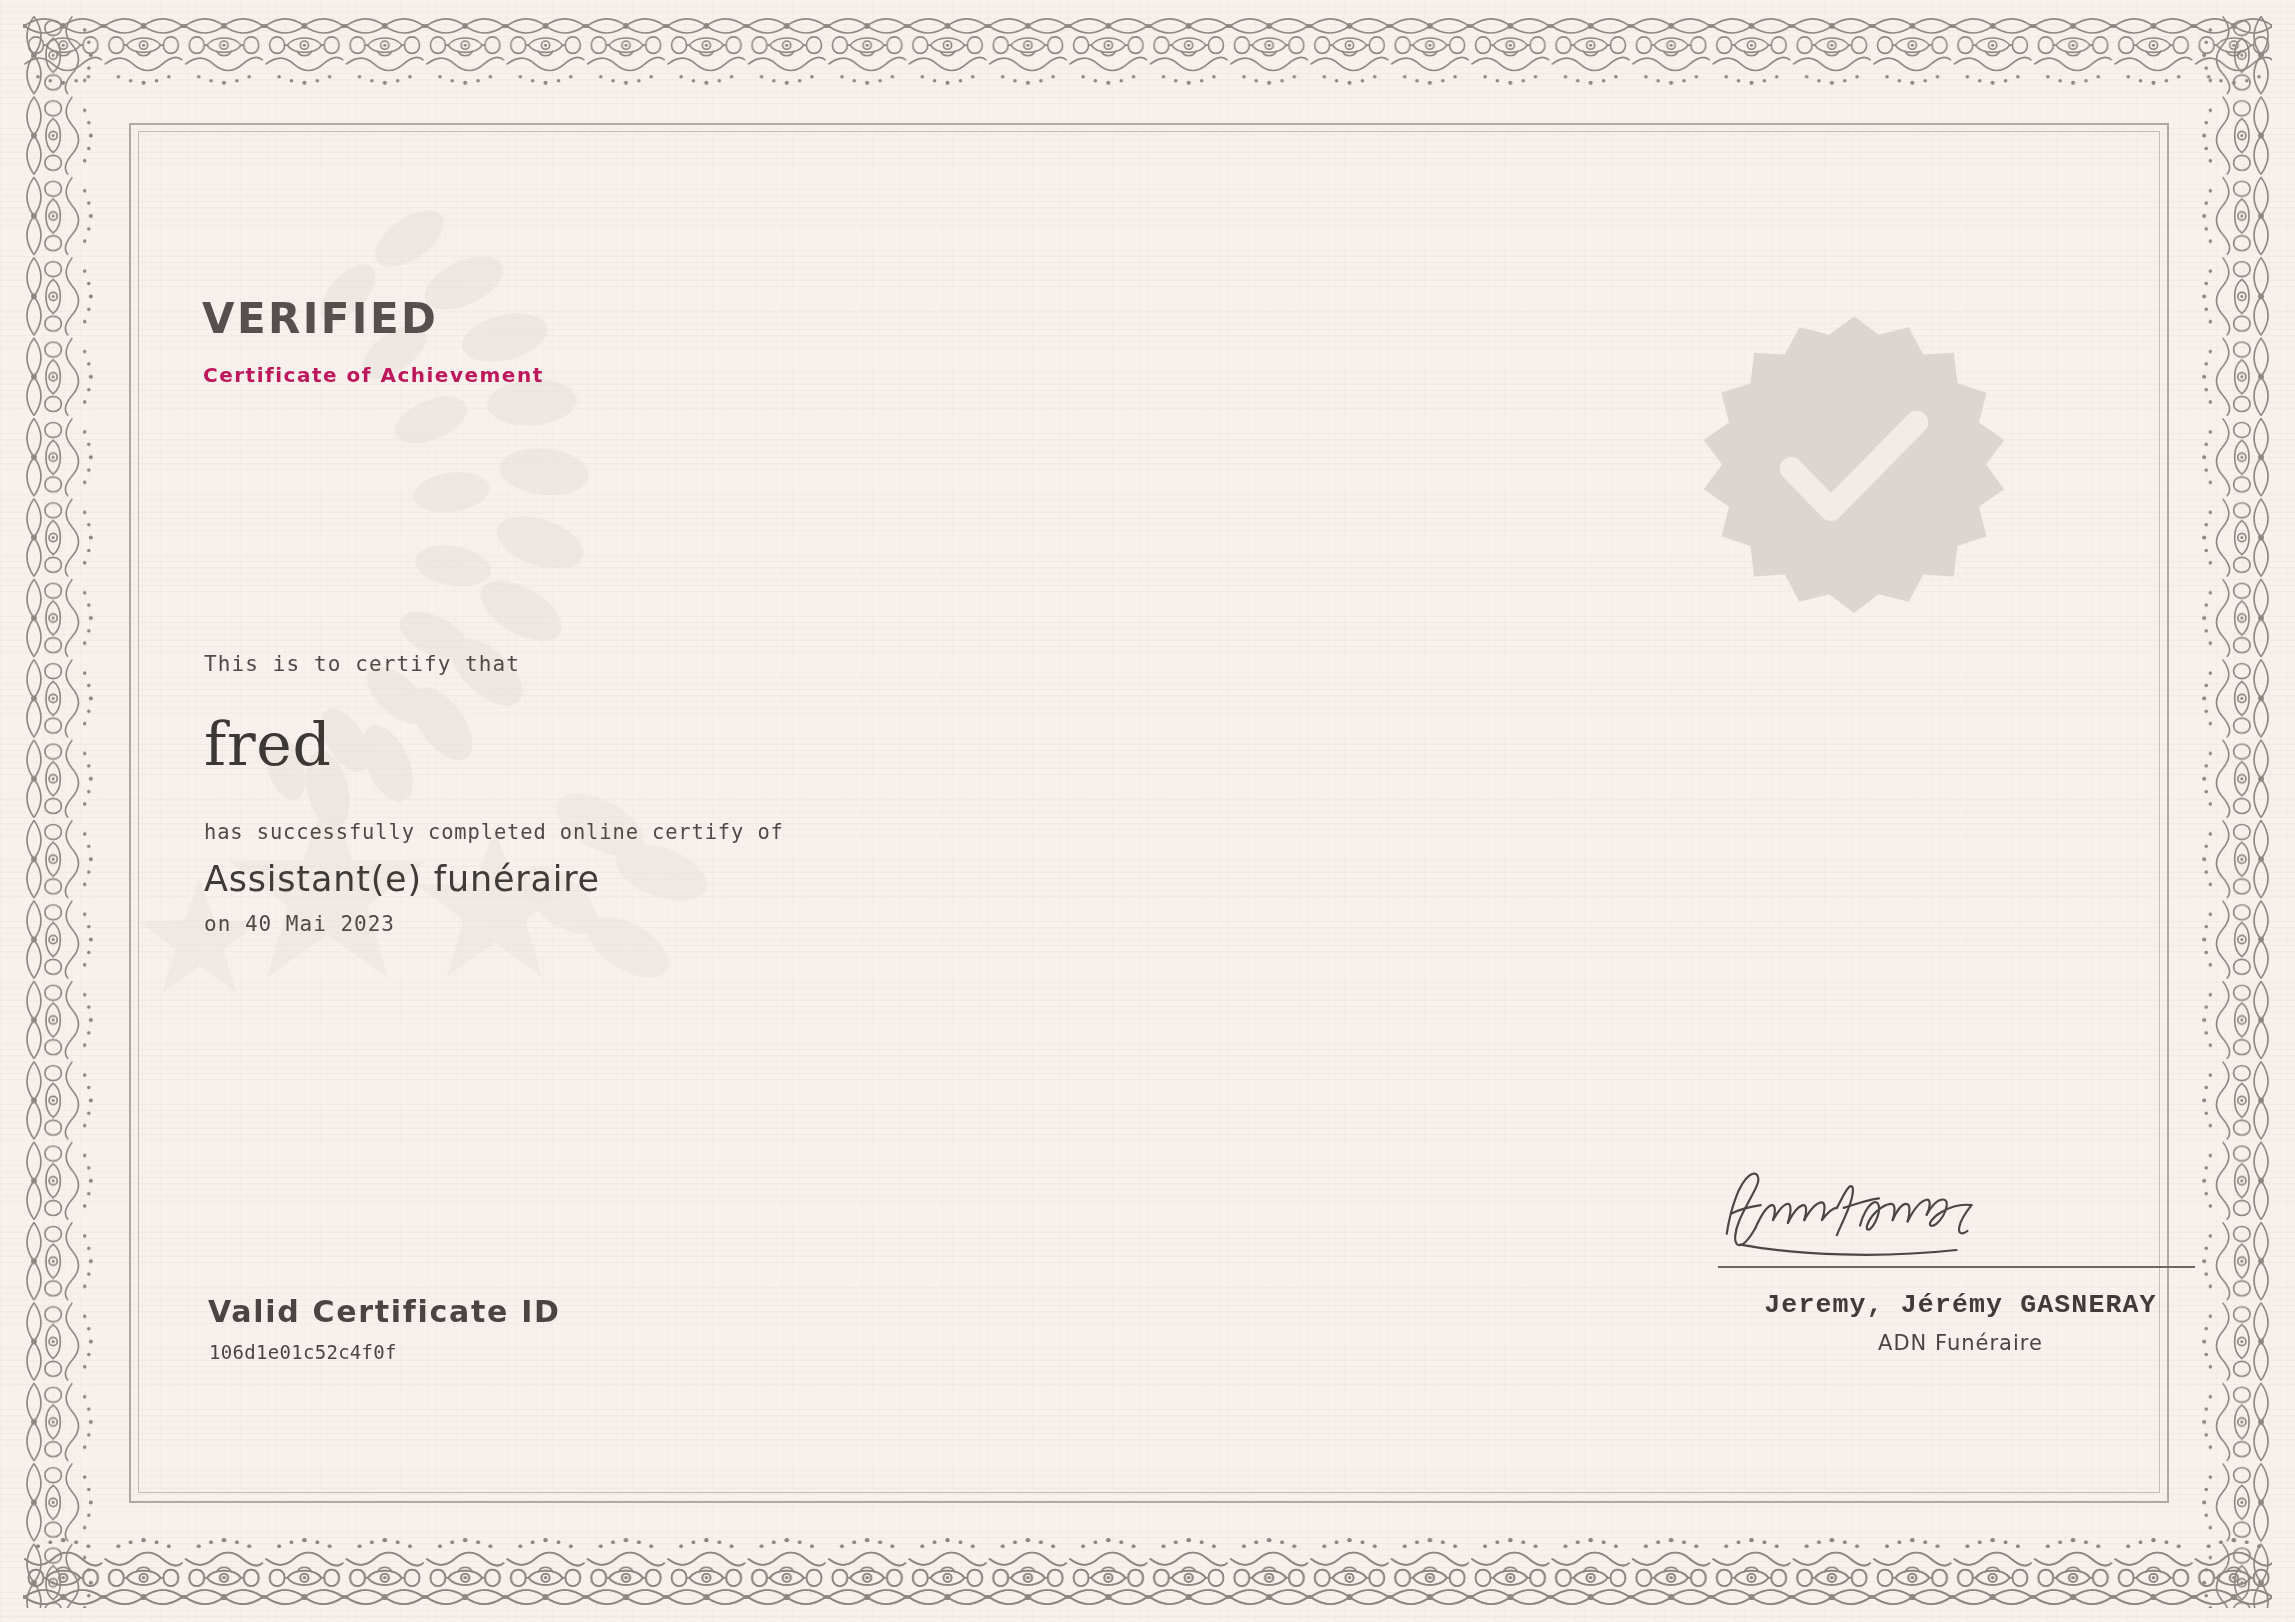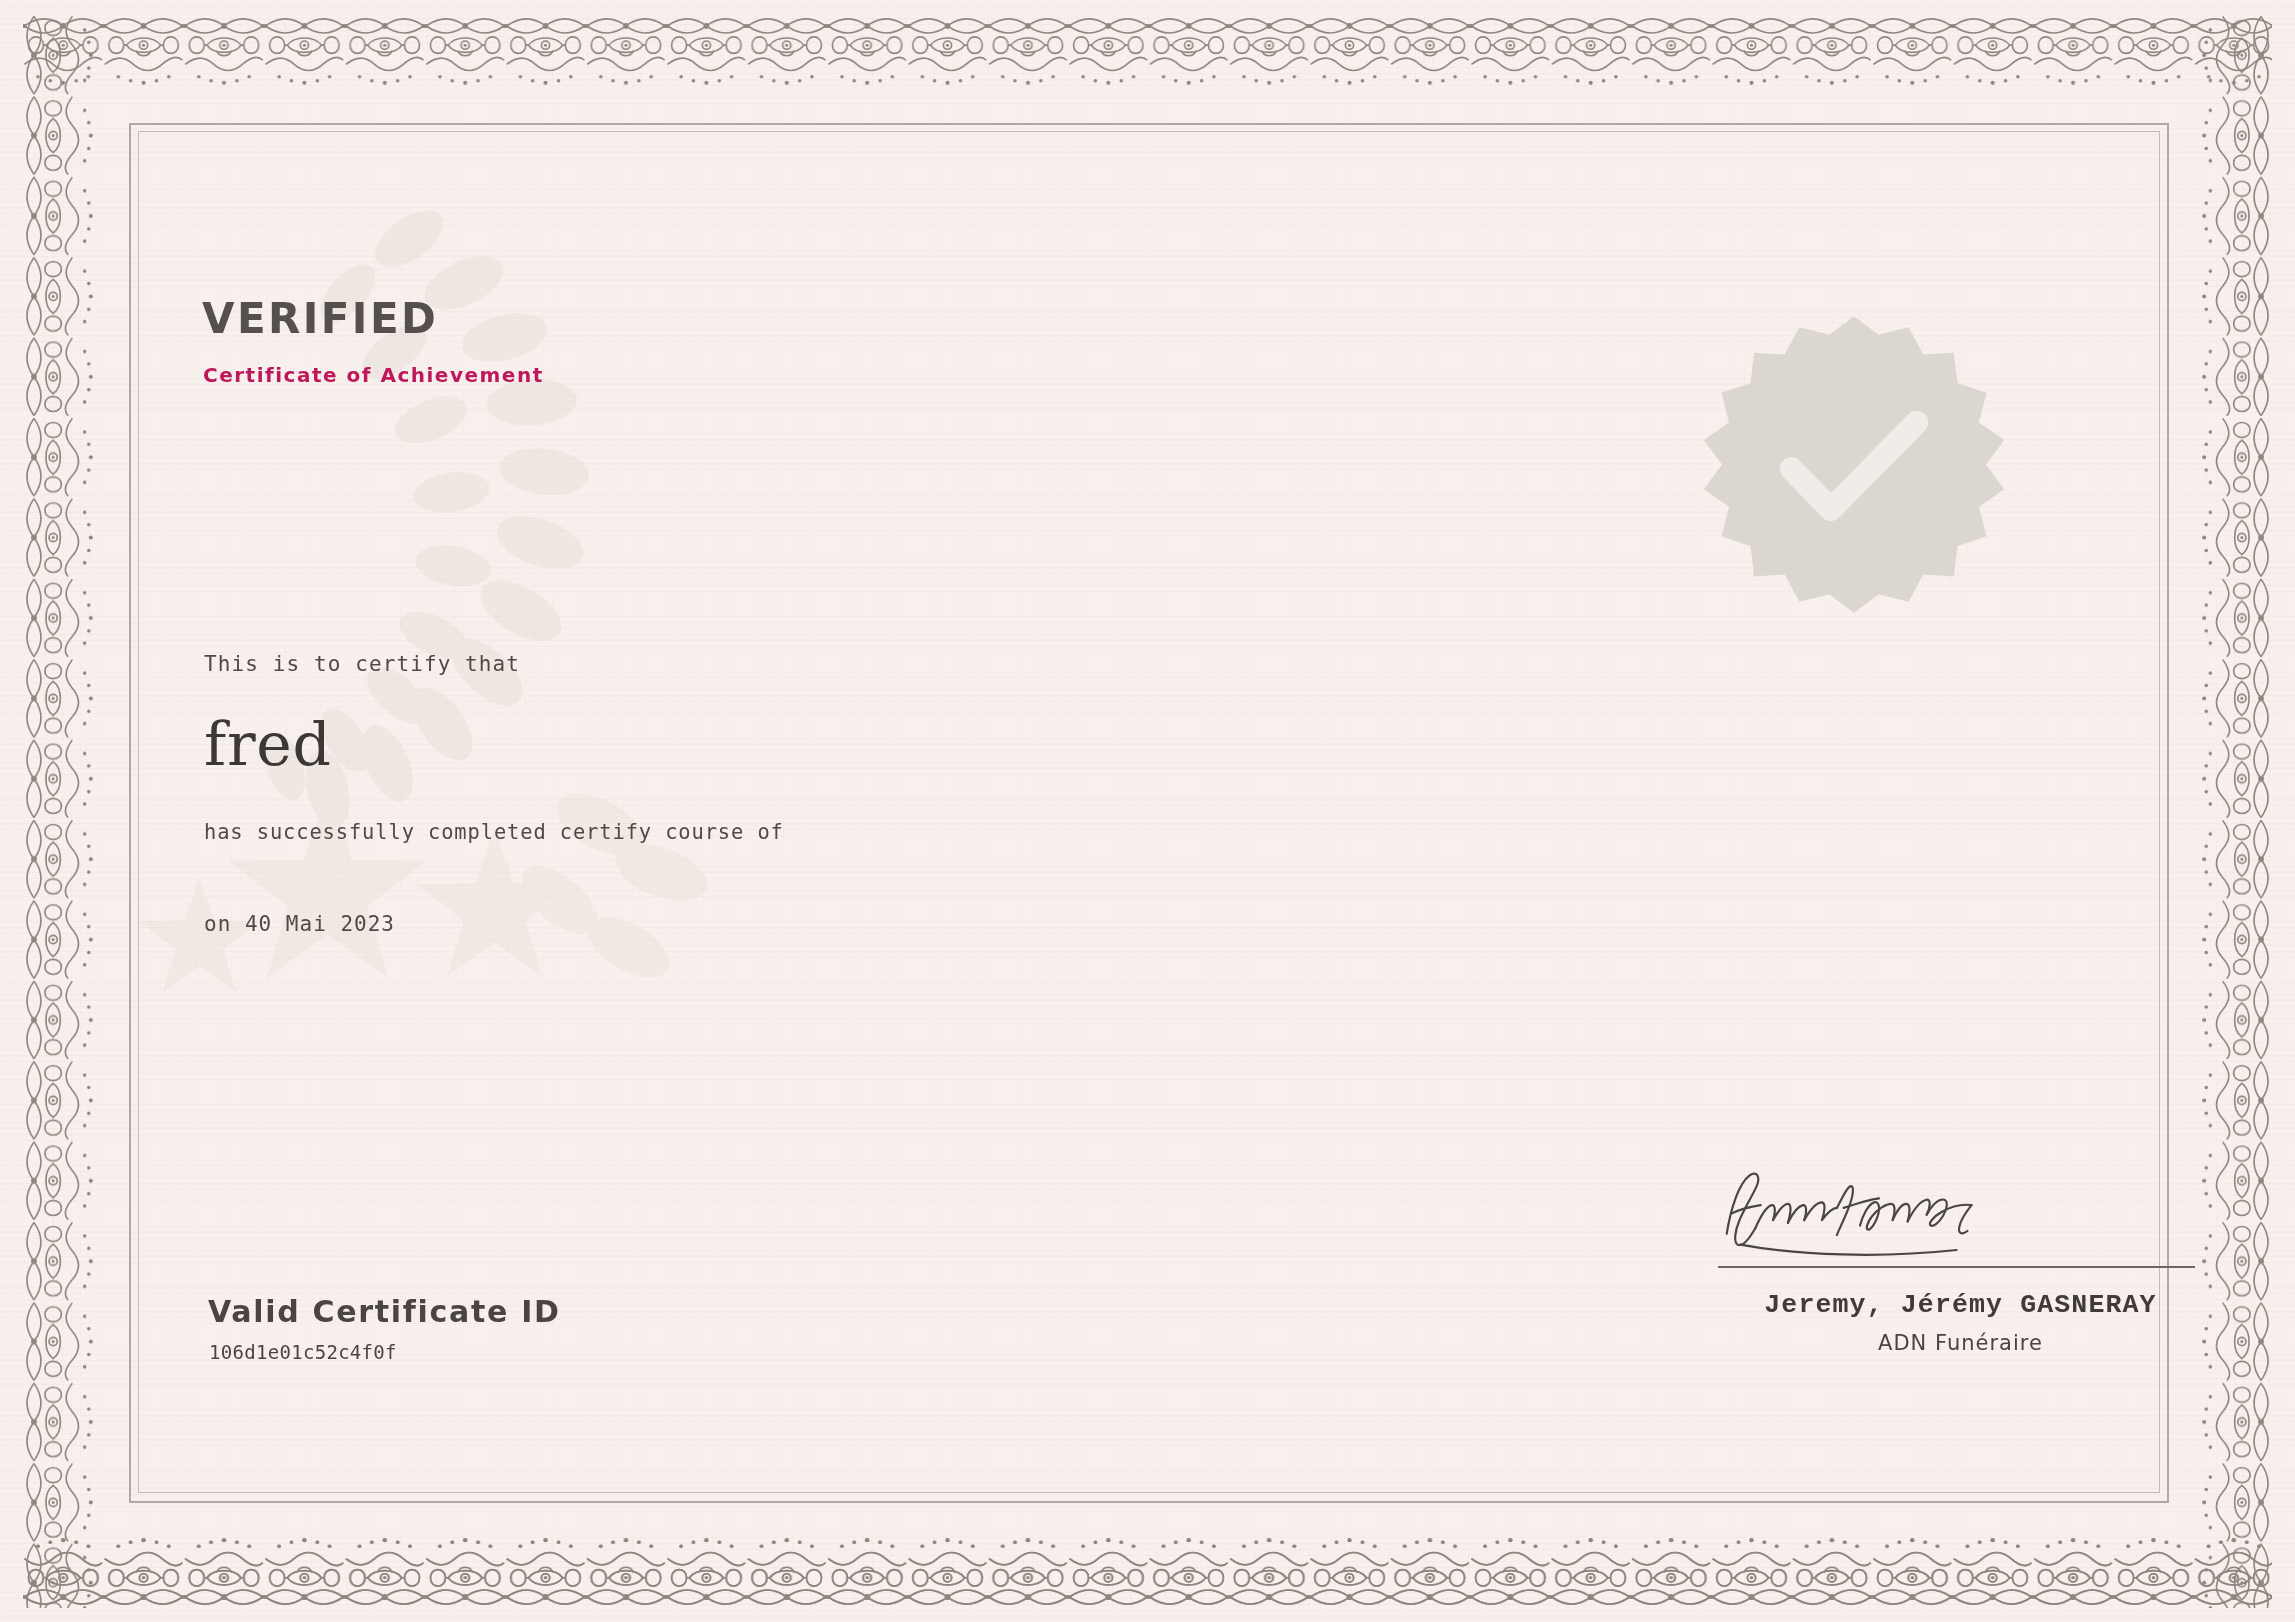--- a/index.html
+++ b/index.html
@@ -396,21 +396,22 @@
     </svg>
   </div>
 
   <div class="content">
 
     <div class="verified-title">VERIFIED</div>
     <div class="verified-sub">Certificate of Achievement</div>
 
     <div class="certify-line">This is to certify that</div>
     <div class="recipient">fred</div>
-    <div class="completed-line">has successfully completed certify course of</div>
+    <div class="completed-line">has successfully completed online certify of</div>
+    <div class="course-name">Assistant(e) funéraire</div>
     <div class="date-line">on 40 Mai 2023</div>
 
     <div class="cert-id-label">Valid Certificate ID</div>
     <div class="cert-id-value">106d1e01c52c4f0f</div>
 
     <div class="badge">
       <svg width="422" height="422" viewBox="0 0 620 620">
         <g transform="translate(310,310)">
           <g fill="#dcd6d1">
 

